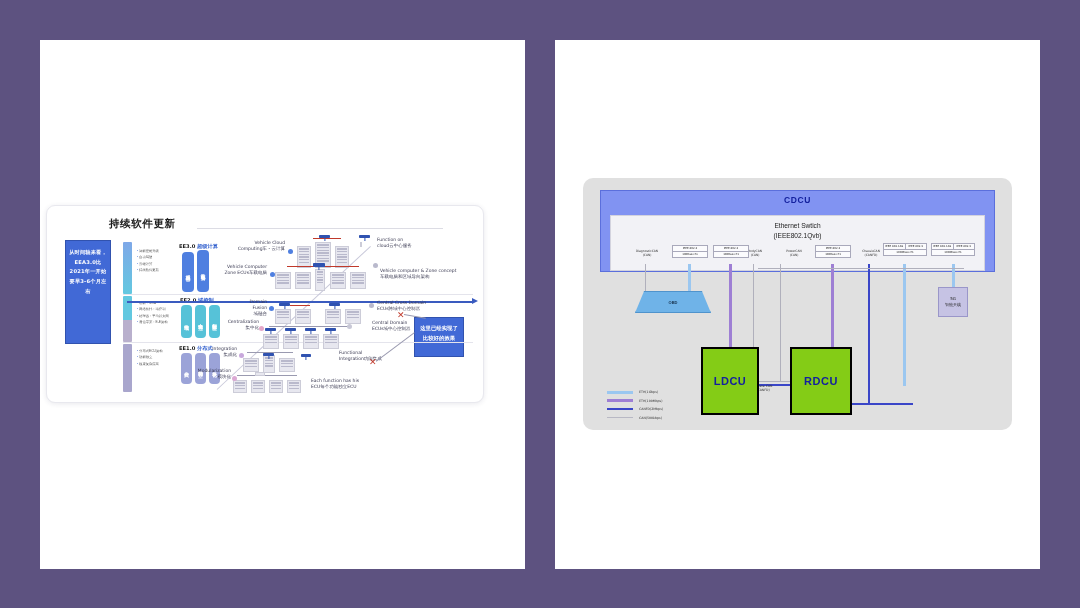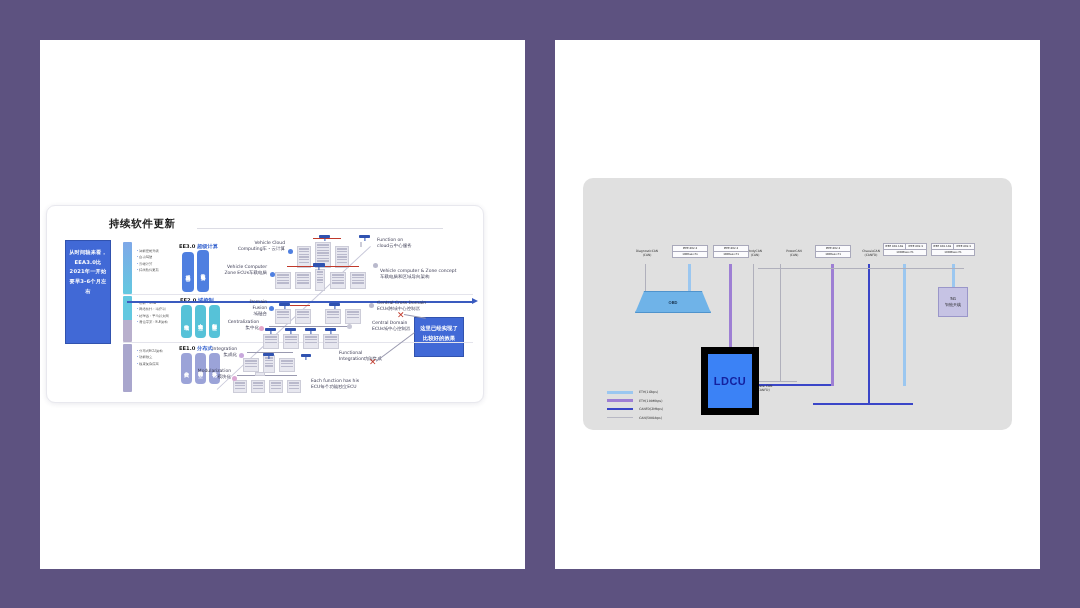--- a/index.html
+++ b/index.html
@@ -170,21 +170,21 @@
 
   
   .link { position: absolute; }
   .ln-eth1g  { background: #9bc7f0; }
   .ln-eth100 { background: #9e7fd4; }
   .ln-canfd  { background: #3a46c8; }
   .ln-can    { background: #b0b0bc; }
 
   
   .dcu {
-    position: absolute; background: #3b82f6; border: 7px solid #000000;
+    position: absolute; background: #84cc16; border: 2px solid #000000;
     display: flex; align-items: center; justify-content: center;
     font-size: 11px; font-weight: 700; color: #14219e; letter-spacing: .5px;
   }
   .obd {
     position: absolute; width: 76px; height: 22px;
     background: #6fb3e8; border: 1px solid #4f93cc;
     clip-path: polygon(12% 0, 88% 0, 100% 100%, 0 100%);
     display: flex; align-items: center; justify-content: center;
     font-size: 4px; color: #17324d; font-weight: 700;
   }
@@ -498,20 +498,30 @@
       <div class="xmark" style="left:350px; top:105px;">✕</div>
       <div class="xmark" style="left:322px; top:152px;">✕</div>
       <div class="leader" style="left:329px; top:155px; width:48px; transform:rotate(-37deg);"></div>
       <div class="leader" style="left:357px; top:108px; width:22px; transform:rotate(10deg);"></div>
     </div>
   </div>
 
   <div class="card" id="card-right">
     <div class="rd-frame">
 
+      <div class="cdcu">
+        <div class="cdcu-title">CDCU</div>
+
+        <div class="eswitch">
+          <div class="esw-title">
+            <span>Ethernet Swtich</span><br>
+            <span>(IEEE802.1Qvb)</span>
+          </div>
+        </div>
+      </div>
 
       <div class="busname" style="left:43px; top:72px; width:42px;">
         <span>DiagnosticCAN</span><br>
         <span>(CAN)</span>
       </div>
       <div class="busname" style="left:155px; top:72px; width:34px;">
         <span>BodyCAN</span><br>
         <span>(CAN)</span>
       </div>
       <div class="busname" style="left:194px; top:72px; width:34px;">
@@ -582,20 +592,21 @@
         <span>5G</span>
         <span>智能天线</span>
       </div>
 
       <div class="pcan" style="left:160px; top:206px; width:40px;">
         <span>Private CAN</span><br>
         <span>(CANFD)</span>
       </div>
 
       <div class="dcu" style="left:118px; top:169px; width:58px; height:68px;">LDCU</div>
+      <div class="dcu" style="left:207px; top:169px; width:62px; height:68px;">RDCU</div>
 
       <div class="legend">
         <div class="row">
           <span class="sw" style="background:#9bc7f0; height:3.4px;"></span>
           <span>ETH(1Gbps)</span>
         </div>
         <div class="row">
           <span class="sw" style="background:#9e7fd4; height:3.4px;"></span>
           <span>ETH(100Mbps)</span>
         </div>

